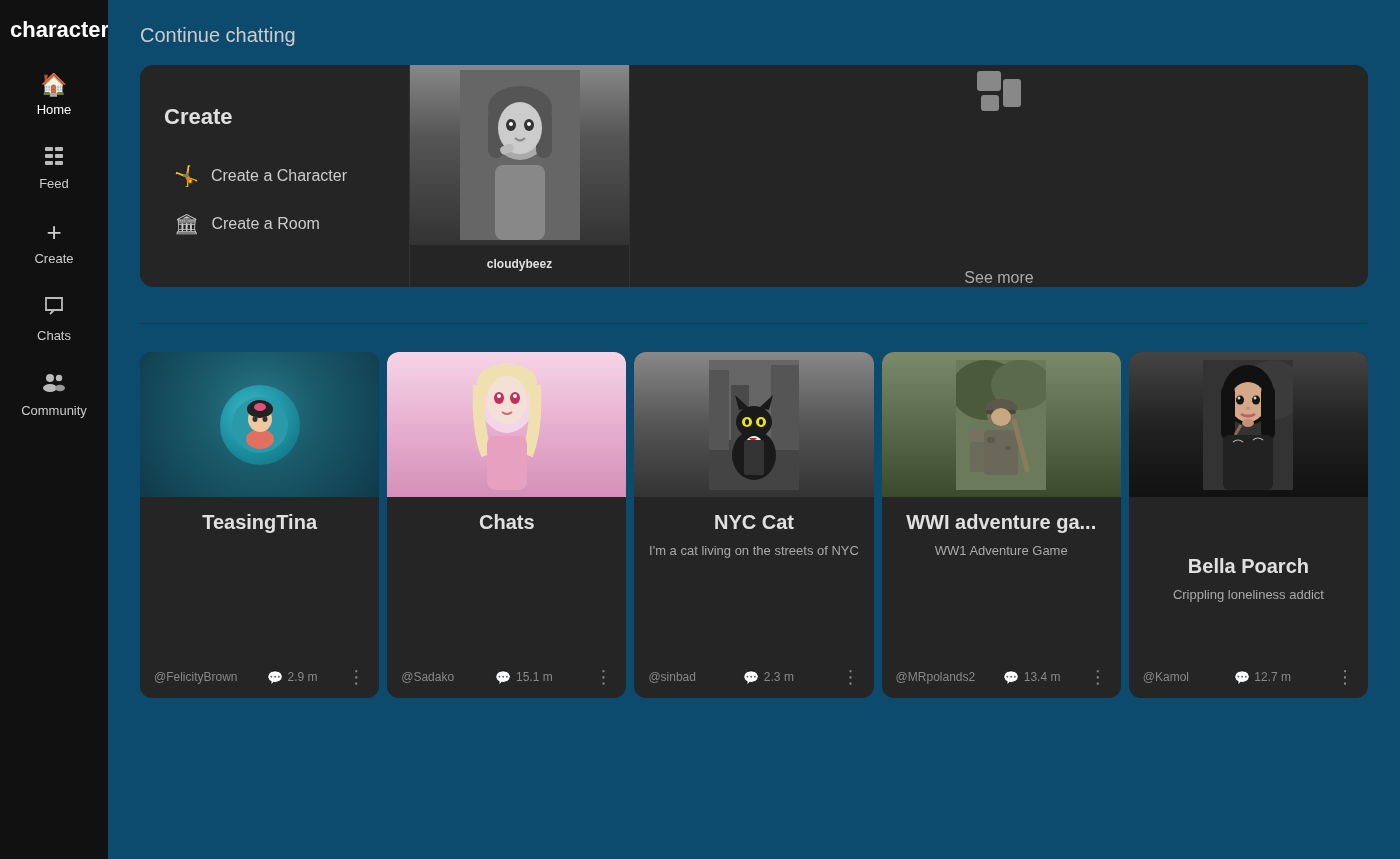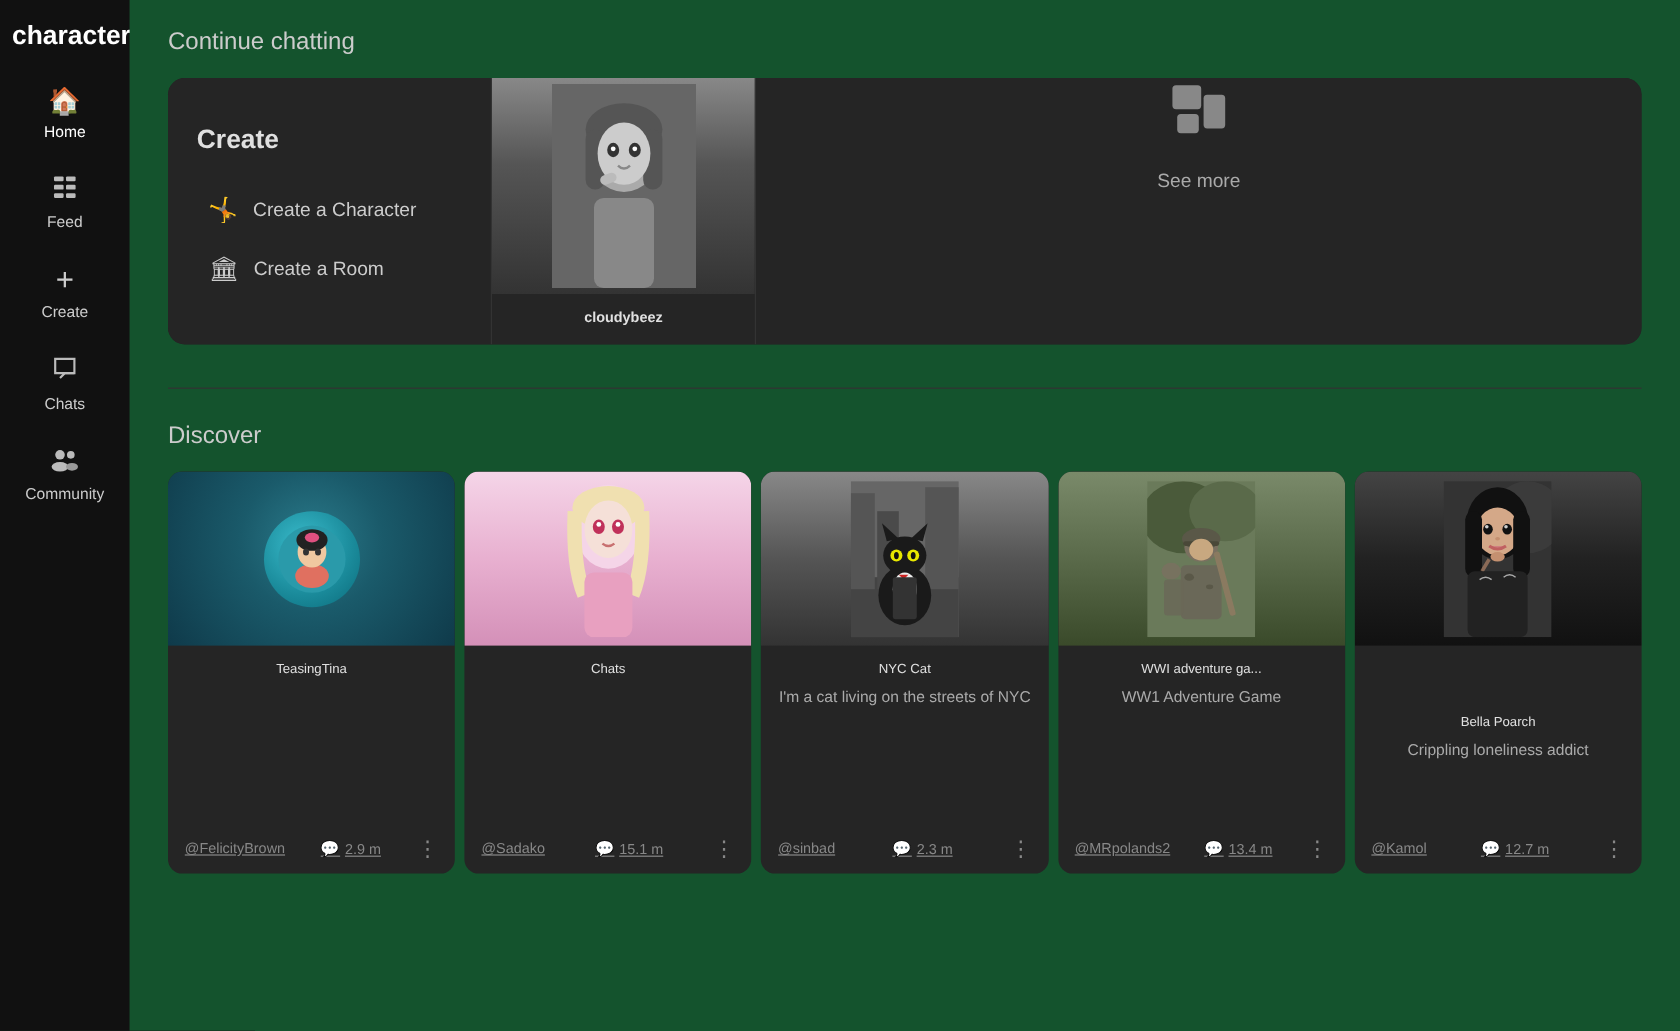--- a/index.html
+++ b/index.html
@@ -50,21 +50,21 @@
       font-size: 22px;
       line-height: 1;
     }
     .sidebar-label {
       font-size: 13px;
     }
 
     
     .main {
       flex: 1;
-      background: #14532d;
+      background: #0c4a6e;
       overflow-y: auto;
       padding: 24px 32px 32px 32px;
     }
 
     
     .section-title {
       font-size: 20px;
       font-weight: 500;
       color: #ccc;
       margin-bottom: 18px;
@@ -133,21 +133,21 @@
       padding-top: 12px;
     }
 
     
     .see-more-card {
       flex: 1;
       background: #252525;
       display: flex;
       flex-direction: column;
       align-items: center;
-      justify-content: flex-start;
+      justify-content: space-between;
       cursor: pointer;
       gap: 14px;
     }
     .see-more-icon {
       font-size: 48px;
       color: #888;
     }
     .see-more-label {
       font-size: 16px;
       color: #aaa;
@@ -188,42 +188,42 @@
       justify-content: center;
       font-size: 40px;
     }
     .discover-card-body {
       padding: 14px 14px 10px 14px;
       flex: 1;
       display: flex;
       flex-direction: column;
     }
     .discover-card-name {
-      font-size: 11px;
-      font-weight: 400;
+      font-size: 20px;
+      font-weight: 700;
       color: #e0e0e0;
       text-align: center;
       margin-bottom: 8px;
     }
     .discover-card-desc {
       font-size: 13px;
       color: #aaa;
       text-align: center;
       flex: 1;
       line-height: 1.4;
     }
     .discover-card-footer {
       display: flex;
       align-items: center;
       justify-content: space-between;
       padding: 8px 14px 10px 14px;
       font-size: 12px;
       color: #888;
     }
-    .footer-left { display: flex; align-items: flex-end; gap: 4px; text-decoration: underline; }
+    .footer-left { display: flex; align-items: center; gap: 4px; }
     .footer-chat-icon { font-size: 13px; }
     .footer-more { cursor: pointer; font-size: 18px; color: #888; }
 
     
     .cursor-hand { cursor: pointer; }
 
     
     .cloudybeez-img {
       width: 100%;
       height: 180px;
@@ -373,21 +373,20 @@
         </span>
         <span class="see-more-label">See more</span>
       </div>
 
     </div>
   </div>
 
   <div class="divider"></div>
 
   <div class="discover-section">
-    <div class="section-title">Discover</div>
     <div class="discover-cards-row">
 
       <div class="discover-card">
         <div class="discover-card-img img-teasingtina">
           <div class="tina-avatar">
             <svg width="60" height="60" viewBox="0 0 60 60" fill="none">
               <circle cx="30" cy="30" r="28" fill="#2a9aaa"></circle>
 
               <ellipse cx="30" cy="44" rx="14" ry="10" fill="#e07060"></ellipse>
 

